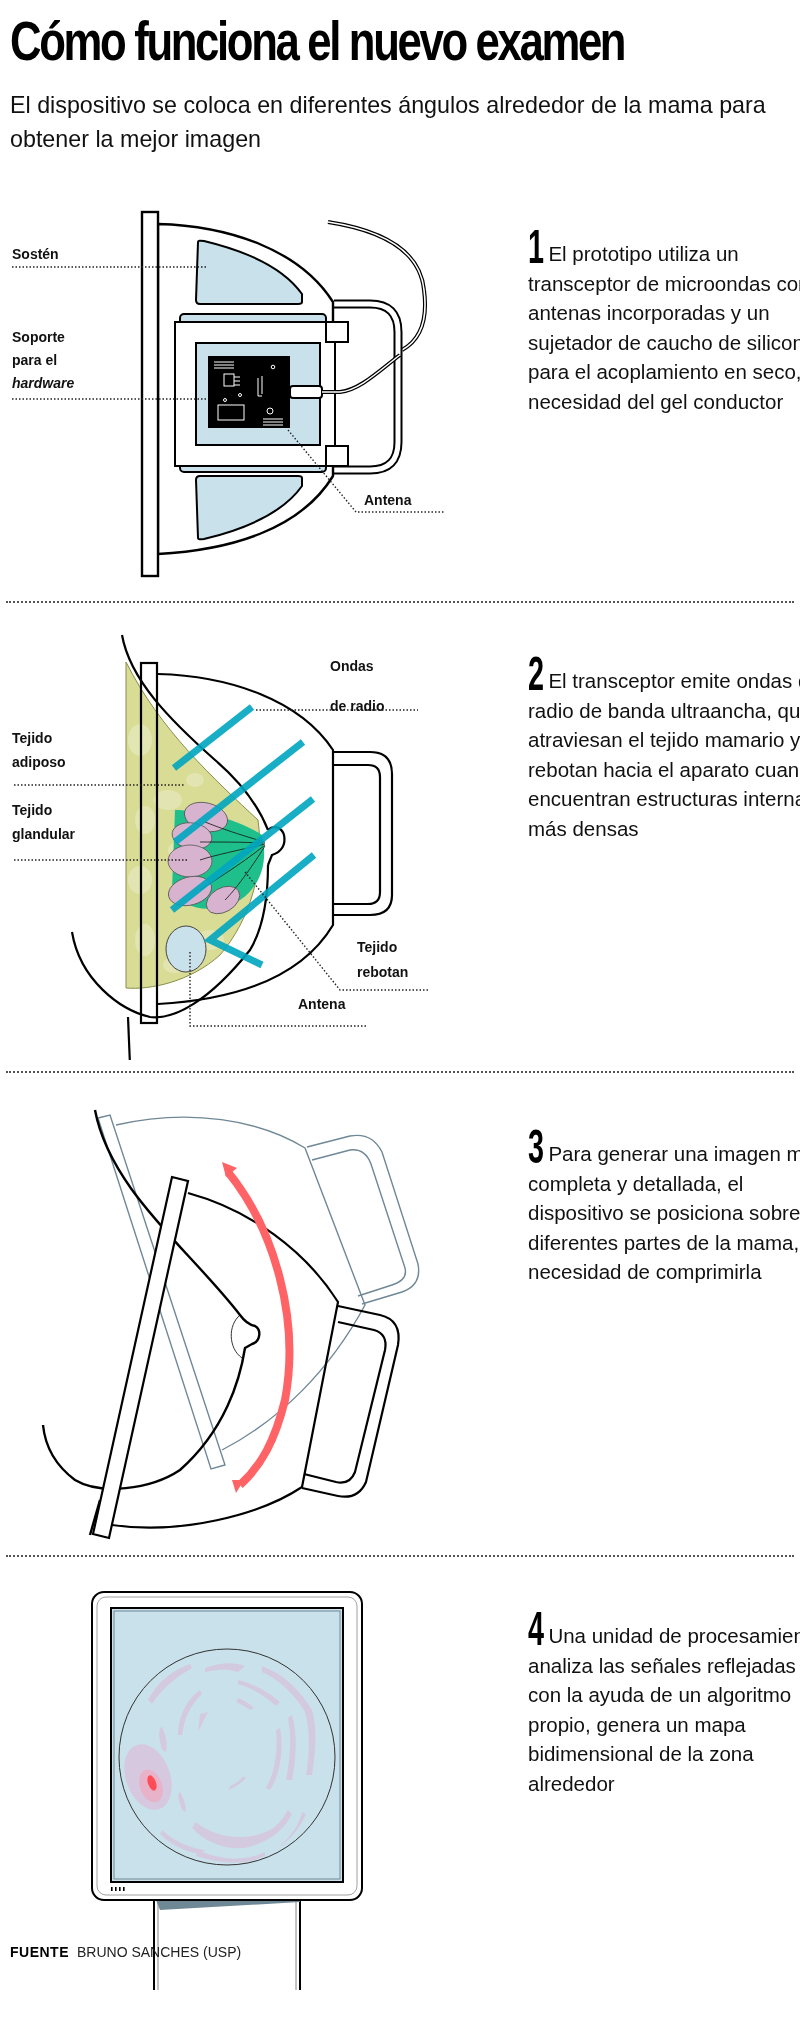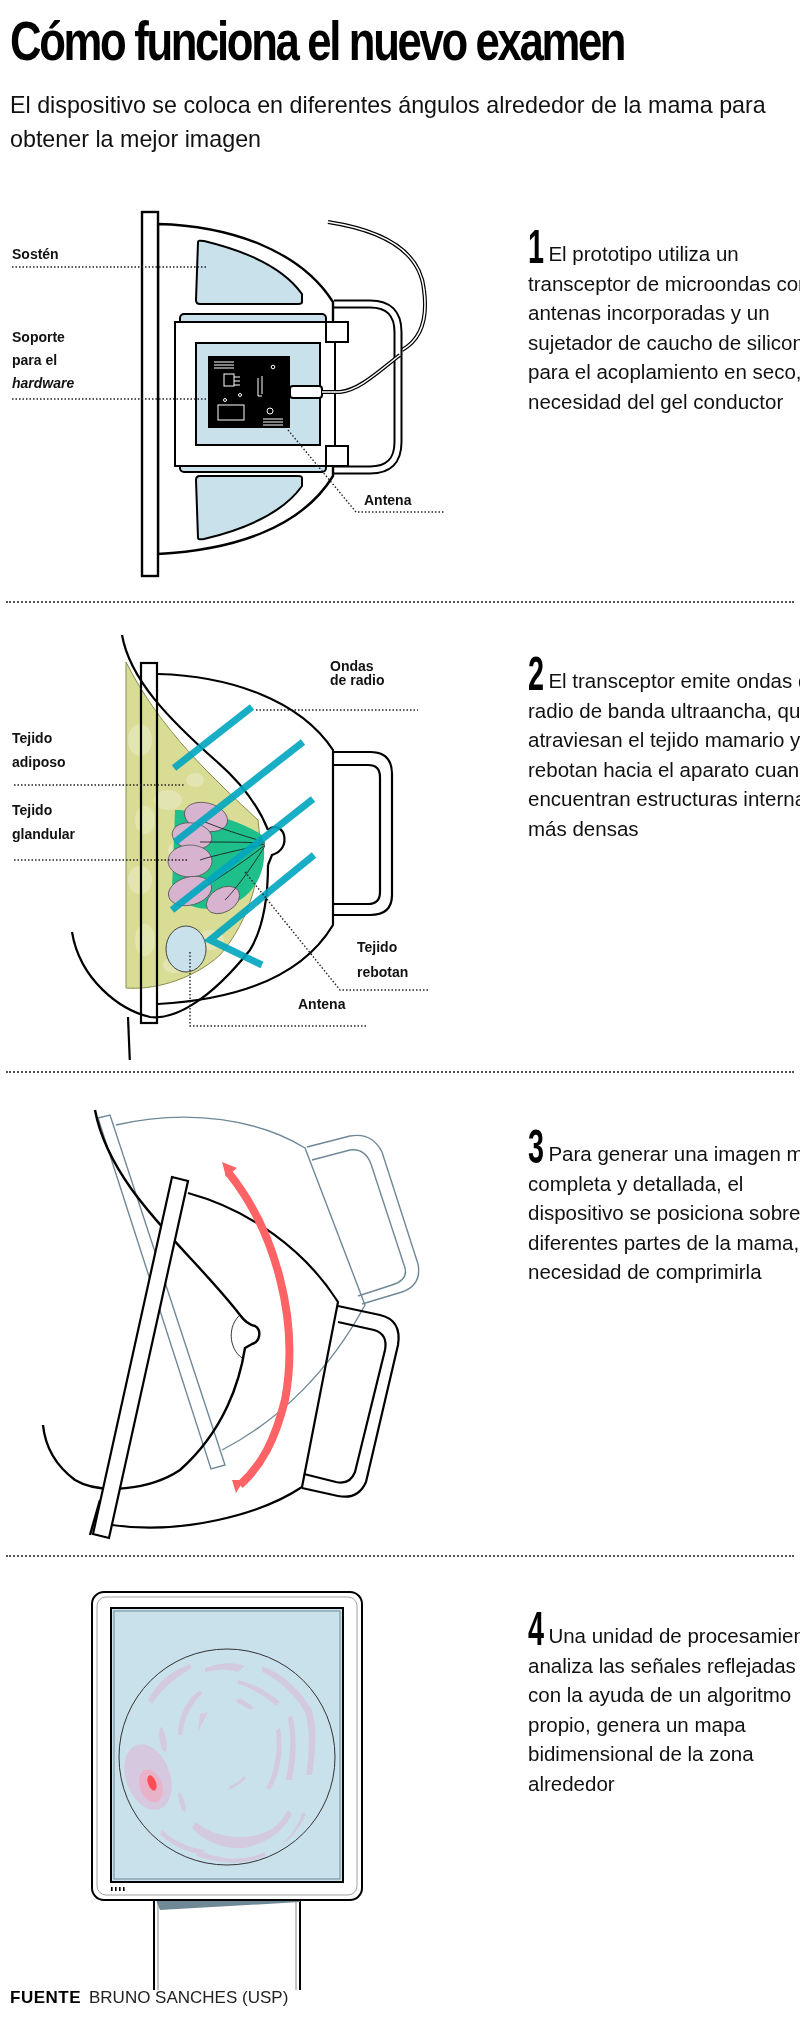--- a/index.html
+++ b/index.html
@@ -5,21 +5,21 @@
   html,body{margin:0;padding:0;background:#fff;}
   body{width:800px;height:2043px;position:relative;overflow:hidden;font-family:"Liberation Sans",sans-serif;color:#111;}
   .title{position:absolute;left:10px;top:6px;font-family:"Liberation Sans",sans-serif;font-weight:700;font-size:56px;letter-spacing:-3px;transform:scaleX(0.78);transform-origin:left top;white-space:nowrap;line-height:70px;color:#000;}
   .subtitle{position:absolute;left:10px;top:88px;width:780px;font-size:24px;line-height:34px;color:#111;transform:scaleX(0.97);transform-origin:left top;}
   .divider{position:absolute;left:6px;width:788px;height:0;border-top:2px dotted #555;}
   .step{position:absolute;left:486px;width:310px;font-size:20.5px;line-height:29.5px;color:#111;margin-left:42px;}
   .step .num{font-weight:700;font-size:48px;line-height:38px;display:inline-block;transform:scaleX(0.6);transform-origin:left bottom;margin-right:-12px;vertical-align:-2px;color:#000;}
   .lbl{position:absolute;font-weight:700;font-size:14px;line-height:24px;color:#111;white-space:nowrap;}
   .lbl i{font-style:italic;margin-top:27px;}
   svg.ill{position:absolute;left:0;}
-  .footer{position:absolute;left:10px;top:1988px;font-size:17px;color:#222;}
+  .footer{position:absolute;left:10px;top:1944px;font-size:14px;color:#222;}
   .footer b{font-weight:700;color:#000;letter-spacing:0.5px;margin-right:8px;}
 </style>
 </head>
 <body>
 
 <div class="title">Cómo funciona el nuevo examen</div>
 <div class="subtitle">El dispositivo se coloca en diferentes ángulos alrededor de la mama para obtener la mejor imagen</div>
 
 <svg class="ill" style="top:190px" width="460" height="400" viewBox="0 0 460 400">
 
@@ -138,21 +138,21 @@
 
   <g stroke="#222" stroke-width="1.4" stroke-dasharray="1.5 2" fill="none">
     <line x1="256" y1="100" x2="418" y2="100"></line>
     <line x1="14" y1="175" x2="185" y2="175"></line>
     <line x1="14" y1="250" x2="188" y2="250"></line>
     <polyline points="245,262 340,380 428,380"></polyline>
     <polyline points="190,342 190,416 368,416"></polyline>
   </g>
 </svg>
 <div class="lbl" style="left:330px;top:654px">Ondas</div>
-<div class="lbl" style="left:330px;top:668px">de radio</div>
+<div class="lbl" style="left:330px;top:694px">de radio</div>
 <div class="lbl" style="left:12px;top:726px">Tejido</div>
 <div class="lbl" style="left:12px;top:750px">adiposo</div>
 <div class="lbl" style="left:12px;top:798px">Tejido</div>
 <div class="lbl" style="left:12px;top:822px">glandular</div>
 <div class="lbl" style="left:357px;top:935px">Tejido</div>
 <div class="lbl" style="left:357px;top:960px">rebotan</div>
 <div class="lbl" style="left:298px;top:992px">Antena</div>
 
 <div class="step" style="top:655px">
   <span class="num">2</span>

